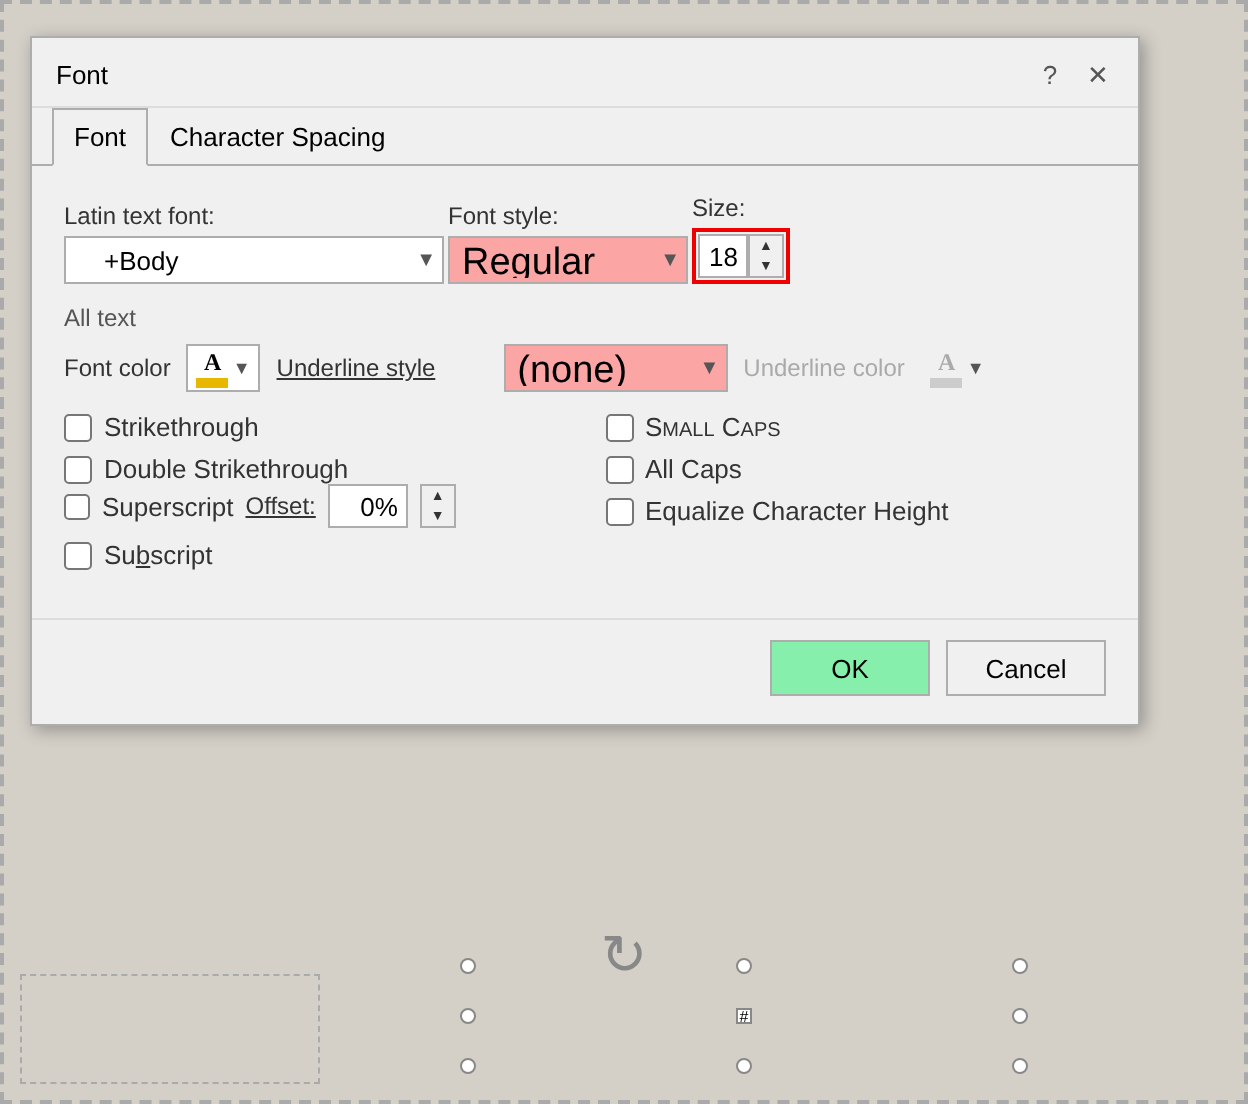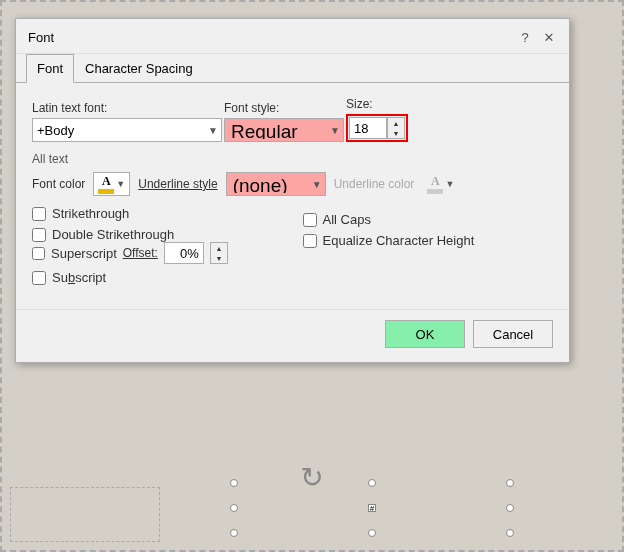--- a/index.html
+++ b/index.html
@@ -100,21 +100,21 @@
       display: flex;
       flex-direction: column;
       gap: 3px;
     }
     .field-label {
       font-size: 12px;
       color: #333;
     }
     .field-input {
       height: 24px;
-      padding: 2px 4px;
+      padding: 2px 19px;
       border: 1px solid #adadad;
       background: white;
       font-size: 13px;
       outline: none;
     }
 
     .select-wrapper {
       position: relative;
       display: inline-flex;
       align-items: center;
@@ -146,27 +146,27 @@
       font-size: 12px;
       color: #333;
     }
     .size-box {
       border: 2px solid #e00;
       display: inline-flex;
       align-items: center;
       padding: 1px;
     }
     .size-input {
-      width: 38px;
+      width: 25px;
       height: 22px;
       border: 1px solid #adadad;
       padding: 2px 4px;
       font-size: 13px;
       outline: none;
-      text-align: left;
+      text-align: right;
     }
     .spinner-btns {
       display: flex;
       flex-direction: column;
       border: 1px solid #adadad;
       height: 22px;
     }
     .spinner-btn {
       width: 16px;
       height: 11px;
@@ -397,21 +397,21 @@
         <button class="color-btn">
           <span style="display:flex;flex-direction:column;align-items:center;">
             <span style="font-size:12px;font-family:serif;font-weight:bold;">A</span>
             <span style="width:16px;height:5px;background:#e8b800;display:block;"></span>
           </span>
           <span class="color-arrow">▼</span>
         </button>
 
         <span class="underline-label">Underline style</span>
         <div class="select-wrapper">
-          <select style="width:100px;">
+          <select style="width:112px;margin-left:26px;">
             <option>(none)</option>
           </select>
           <span class="select-arrow">▼</span>
         </div>
 
         <span style="font-size:12px;color:#aaa;">Underline color</span>
         <button class="ul-color-btn">
           <span style="display:flex;flex-direction:column;align-items:center;">
             <span style="font-size:12px;font-family:serif;font-weight:bold;color:#aaa;">A</span>
             <span style="width:16px;height:5px;background:#ccc;display:block;"></span>
@@ -442,20 +442,24 @@
               <button class="spinner-btn">▼</button>
             </div>
           </div>
           <div class="check-row" style="margin-top:6px;">
             <input type="checkbox" id="cb-sub" style="">
             <label for="cb-sub">Su<span style="text-decoration:underline;">b</span>script</label>
           </div>
         </div>
 
         <div>
+          <div class="check-row">
+            <input type="checkbox" id="cb-smallcaps" style="">
+            <label for="cb-smallcaps">S<span style="font-size:10px;">MALL</span> C<span style="font-size:10px;">APS</span></label>
+          </div>
           <div class="check-row" style="margin-top:6px;">
             <input type="checkbox" id="cb-allcaps" style="">
             <label for="cb-allcaps">All Caps</label>
           </div>
           <div class="check-row" style="margin-top:6px;">
             <input type="checkbox" id="cb-equalize" style="">
             <label for="cb-equalize">Equalize Character Height</label>
           </div>
         </div>
       </div>

